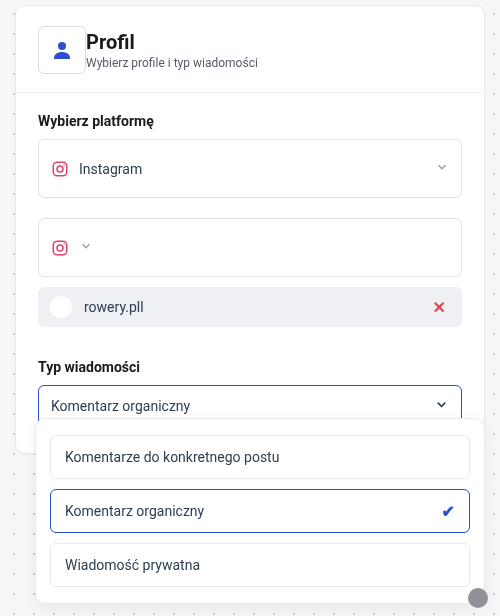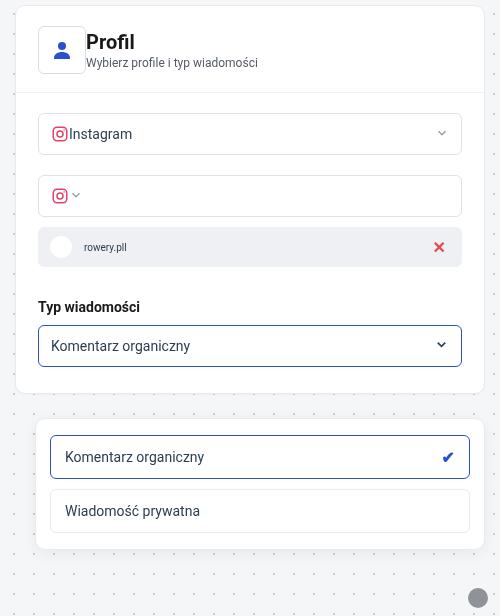--- a/index.html
+++ b/index.html
@@ -58,27 +58,28 @@
     padding: 0 22px;
     margin-top: 20px;
   }
   .label {
     font-size: 14px;
     font-weight: 700;
     color: #1a1a1a;
     margin-bottom: 10px;
   }
   .select {
-    height: 42px;
+    height: 59px;
     border: 1px solid #dfe2e8;
     border-radius: 6px;
     background: #fff;
     display: flex;
     align-items: center;
     padding: 0 12px;
+    gap: 10px;
     cursor: pointer;
   }
   .select-text {
     flex: 1;
     font-size: 14px;
     color: #2c3e50;
   }
   .chev {
     color: #98a0ac;
   }
@@ -94,21 +95,21 @@
     gap: 12px;
   }
   .chip-avatar {
     width: 22px;
     height: 22px;
     border-radius: 50%;
     background: #fff;
   }
   .chip-label {
     flex: 1;
-    font-size: 10px;
+    font-size: 14px;
     color: #2c3e50;
   }
   .chip-x {
     color: #e5484d;
     font-weight: 700;
     font-size: 16px;
     cursor: pointer;
     padding: 0 4px;
   }
   .select-active {
@@ -178,20 +179,21 @@
         <path d="M4 20c0-4 4-6 8-6s8 2 8 6v1H4v-1z"></path>
       </svg>
     </div>
     <div>
       <h2 class="title">Profil</h2>
       <p class="subtitle">Wybierz profile i typ wiadomości</p>
     </div>
   </div>
 
   <div class="section">
+    <div class="label">Wybierz platformę</div>
     <div class="select">
       <span class="ig-icon">
         <svg width="18" height="18" viewBox="0 0 24 24" fill="none" stroke="#e1426c" stroke-width="2">
           <rect x="3" y="3" width="18" height="18" rx="5"></rect>
           <circle cx="12" cy="12" r="4"></circle>
           <circle cx="17.5" cy="6.5" r="1" fill="#e1426c" stroke="none"></circle>
         </svg>
       </span>
       <span class="select-text">Instagram</span>
       <span class="chev">
@@ -231,20 +233,23 @@
       <span class="chev">
         <svg width="15" height="15" viewBox="0 0 24 24" fill="none" stroke="currentColor" stroke-width="2.5">
             <polyline points="6 9 12 15 18 9"></polyline>
           </svg>
       </span>
     </div>
   </div>
 </div>
 
 <div class="dropdown">
+  <div class="option">
+    <span>Komentarze do konkretnego postu</span>
+  </div>
   <div class="option selected">
     <span>Komentarz organiczny</span>
     <span class="check">✔</span>
   </div>
   <div class="option">
     <span>Wiadomość prywatna</span>
   </div>
 </div>
 
 <div class="gray-bubble"></div>

